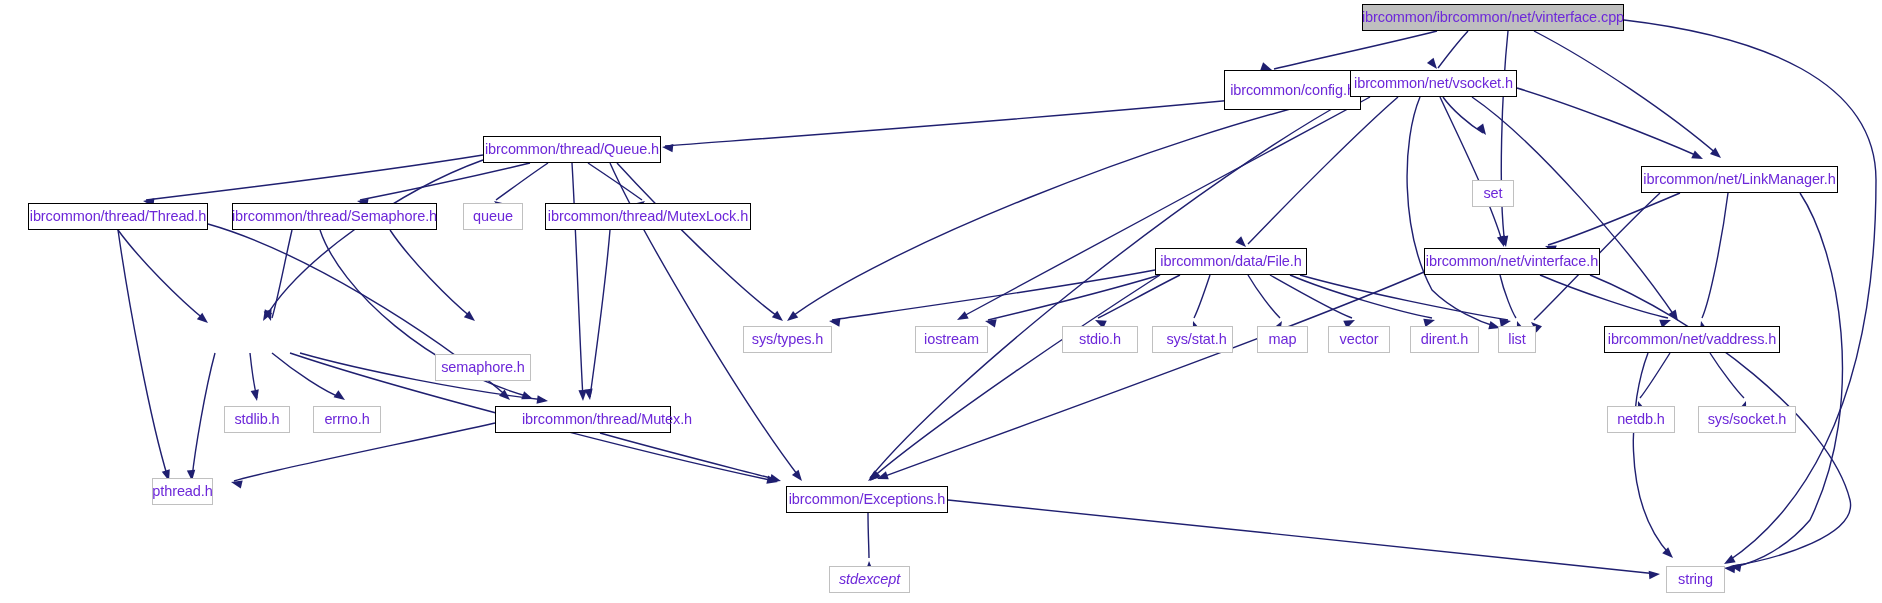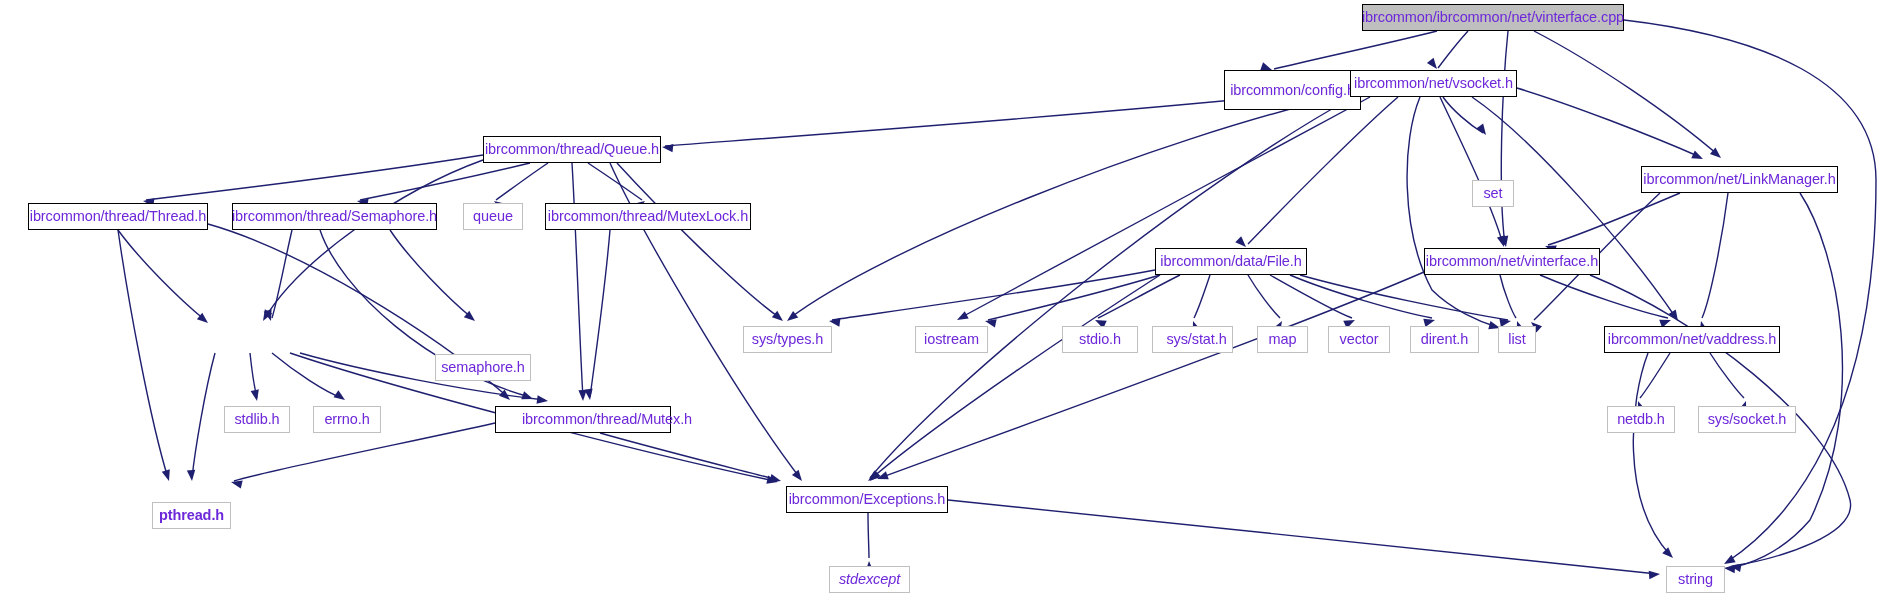--- a/index.html
+++ b/index.html
@@ -249,21 +249,21 @@
     </div>
     <div class="node strong" style="left: 495px; top: 406px; width: 176px; height: 27px; padding-left: 48px;">
       <span class="node-label">ibrcommon/thread/Mutex.h</span>
     </div>
     <div class="node weak" style="left: 1607px; top: 406px; width: 68px; height: 27px;">
       <span class="node-label">netdb.h</span>
     </div>
     <div class="node weak" style="left: 1698px; top: 406px; width: 98px; height: 27px;">
       <span class="node-label">sys/socket.h</span>
     </div>
-    <div class="node weak" style="left: 152px; top: 502px; width: 79px; height: 27px; font-weight: bold;">
+    <div class="node weak" style="left: 152px; top: 478px; width: 61px; height: 27px;">
       <span class="node-label">pthread.h</span>
     </div>
     <div class="node strong" style="left: 786px; top: 486px; width: 162px; height: 27px;">
       <span class="node-label">ibrcommon/Exceptions.h</span>
     </div>
     <div class="node weak" style="left: 829px; top: 566px; width: 81px; height: 27px; font-style: italic;">
       <span class="node-label">stdexcept</span>
     </div>
     <div class="node weak" style="left: 1666px; top: 566px; width: 59px; height: 27px;">
       <span class="node-label">string</span>

